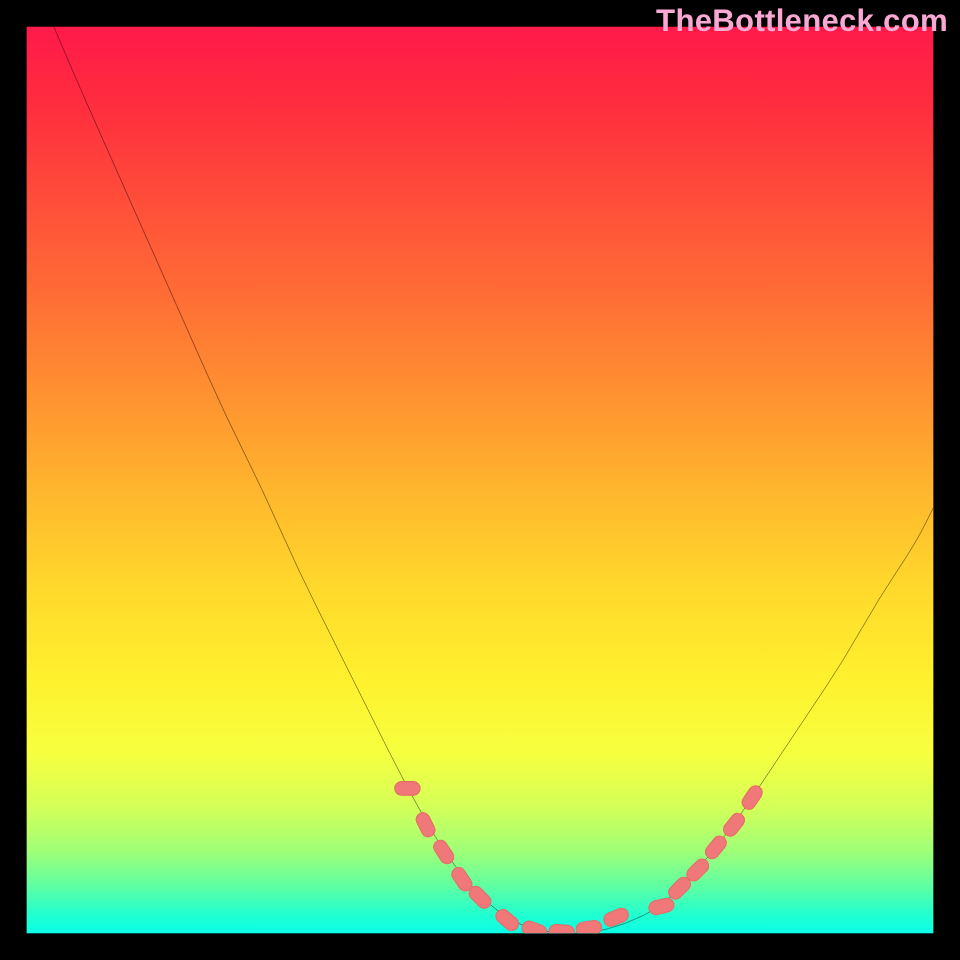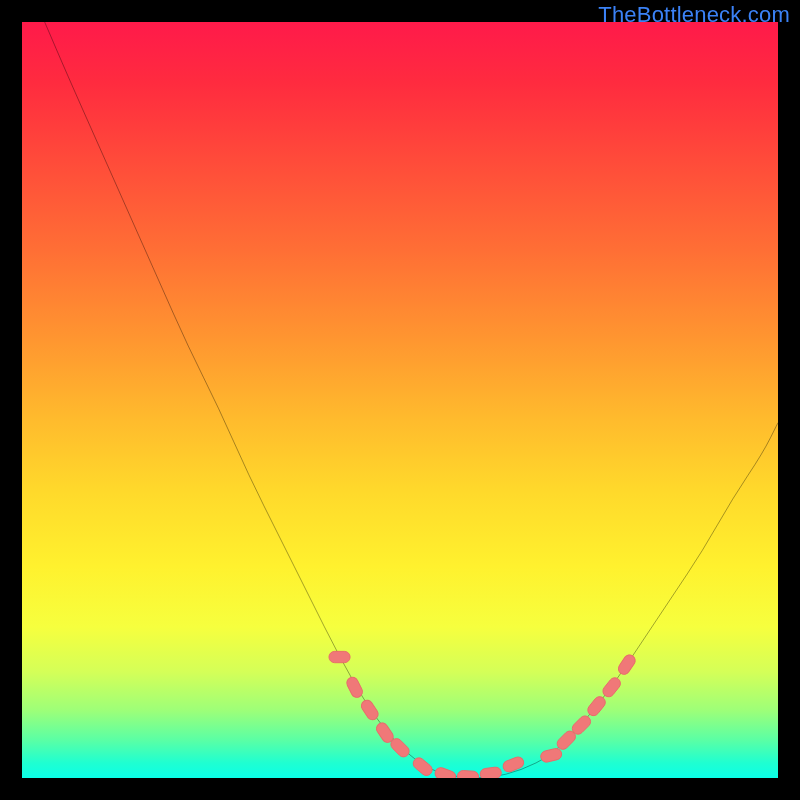--- a/index.html
+++ b/index.html
@@ -46,23 +46,23 @@
     );
   }
   .curve {
     position: absolute;
     inset: 0;
   }
   .watermark {
     position: absolute;
     top: 2px;
     right: 10px;
-    color: #3b82f6;
-    font-size: 22px;
-    font-weight: 400;
+    color: #f9a8d4;
+    font-size: 26px;
+    font-weight: 700;
     letter-spacing: 0.2px;
     user-select: none;
   }
 </style>
 </head>
 <body>
 
 <div class="frame">
   <div class="plot-area">
     <div class="gradient-bg"></div>

